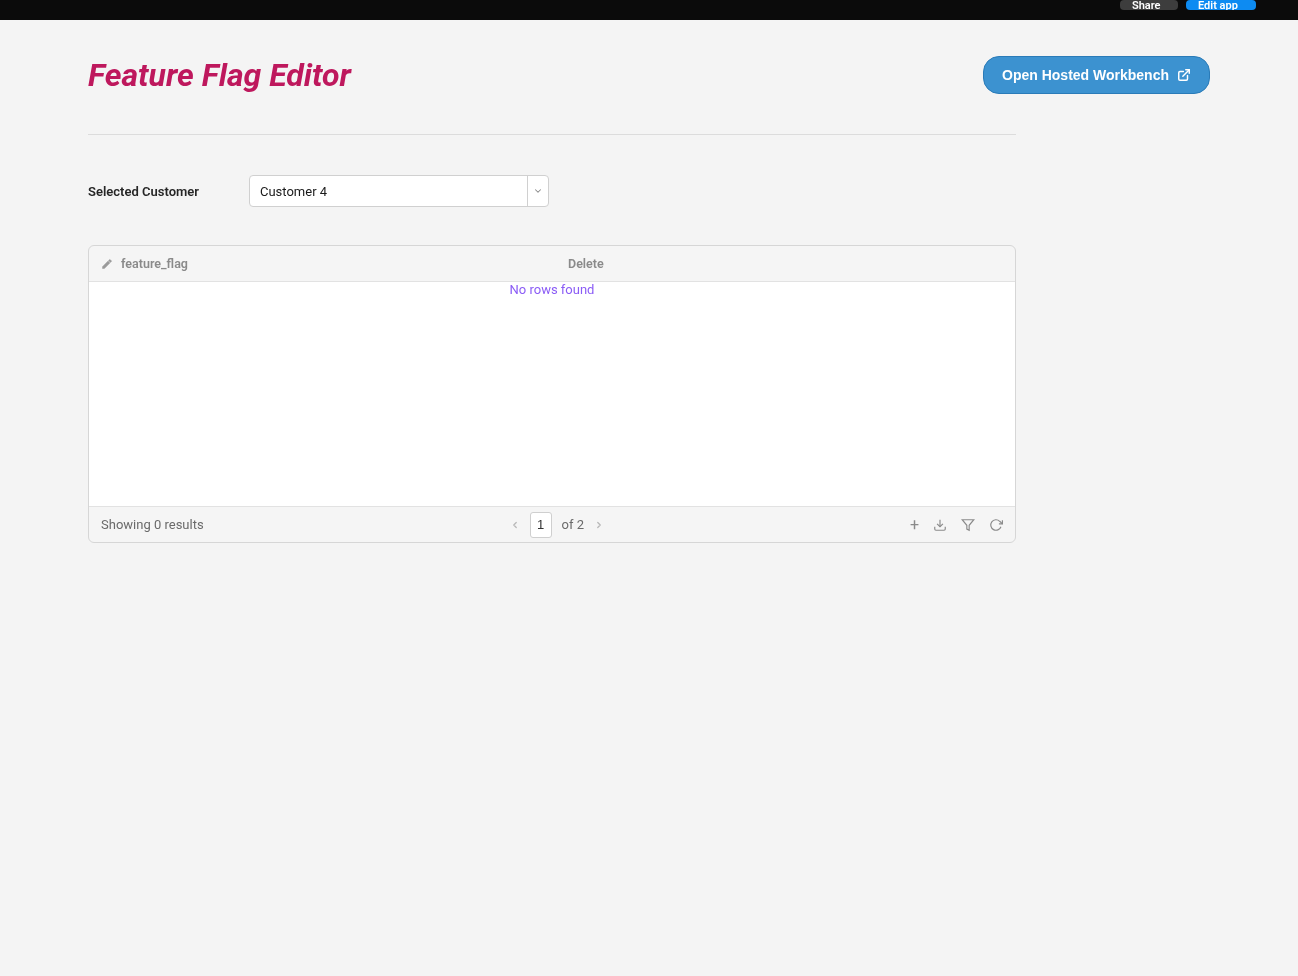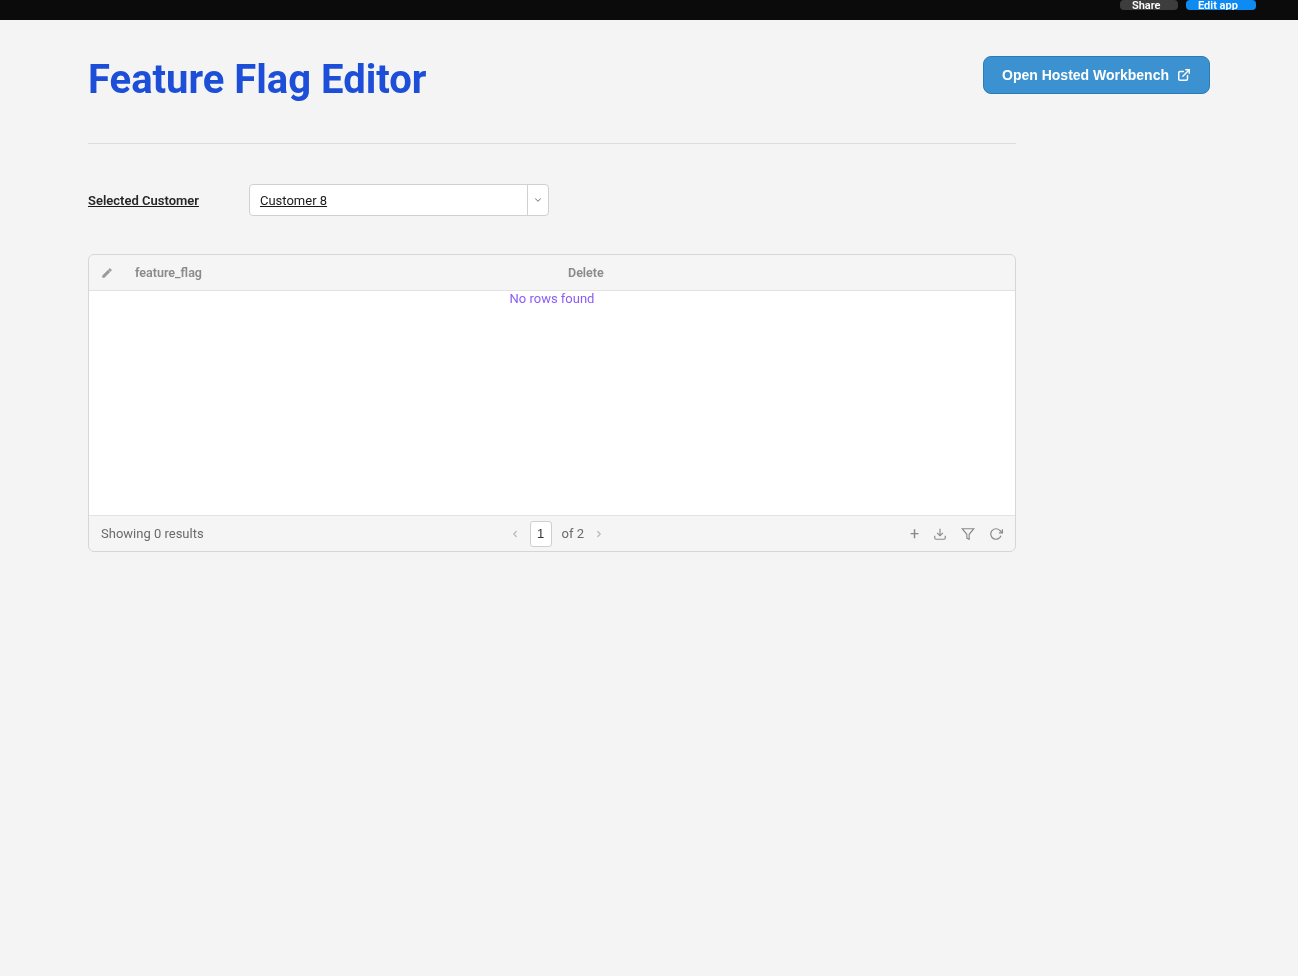--- a/index.html
+++ b/index.html
@@ -38,32 +38,33 @@
 
     .page {
       padding: 36px 88px 0 88px;
     }
     .page-header {
       display: flex;
       justify-content: space-between;
       align-items: flex-start;
     }
     .page-title {
-      font-size: 40px;
+      font-size: 32px;
       font-weight: 700;
-      color: #1d4ed8;
+      color: #be185d;
+      font-style: italic;
     }
     .open-workbench-btn {
       background: #3c92d0;
       border: 1px solid #2a7bb8;
       color: #fff;
       font-weight: 600;
       font-size: 14px;
       padding: 10px 18px;
-      border-radius: 8px;
+      border-radius: 16px;
       display: flex;
       align-items: center;
       gap: 8px;
       cursor: pointer;
     }
     .open-workbench-btn svg { width: 14px; height: 14px; stroke: #fff; }
 
     .status-heading {
       font-size: 20px;
       font-weight: 700;
@@ -76,21 +77,20 @@
       border-top: 1px solid #dcdcdc;
       margin-top: 40px;
       width: 928px;
     }
 
     .selector-row {
       display: flex;
       align-items: center;
       gap: 50px;
       margin-top: 40px;
-      text-decoration: underline;
     }
     .selector-label {
       font-size: 13px;
       font-weight: 600;
       color: #262626;
     }
     .select-wrap {
       display: flex;
       border: 1px solid #d0d0d0;
       border-radius: 4px;
@@ -132,21 +132,21 @@
       border-bottom: 1px solid #e2e2e2;
       font-size: 12.5px;
       font-weight: 600;
       color: #8a8a8a;
     }
     .col-flag {
       width: 464px;
       padding-left: 12px;
       display: flex;
       align-items: center;
-      gap: 22px;
+      gap: 8px;
     }
     .col-flag svg { width: 12px; height: 12px; stroke: #9a9a9a; fill: #9a9a9a; }
     .col-delete { padding-left: 15px; }
     .grid-body {
       background: #fff;
       height: 224px;
       display: flex;
       align-items: flex-start;
       justify-content: center;
       color: #8b5cf6;
@@ -219,21 +219,21 @@
       </svg>
     </button>
   </div>
 
 
   <hr class="divider">
 
   <div class="selector-row">
     <label class="selector-label">Selected Customer</label>
     <div class="select-wrap">
-      <div class="select-value">Customer 8</div>
+      <div class="select-value">Customer 4</div>
       <div class="select-caret">
         <svg viewBox="0 0 24 24" fill="none" stroke="currentColor" stroke-width="2.5" stroke-linecap="round" stroke-linejoin="round">
           <polyline points="6 9 12 15 18 9"></polyline>
         </svg>
       </div>
     </div>
   </div>
 
   <div class="grid-card">
     <div class="grid-header">

